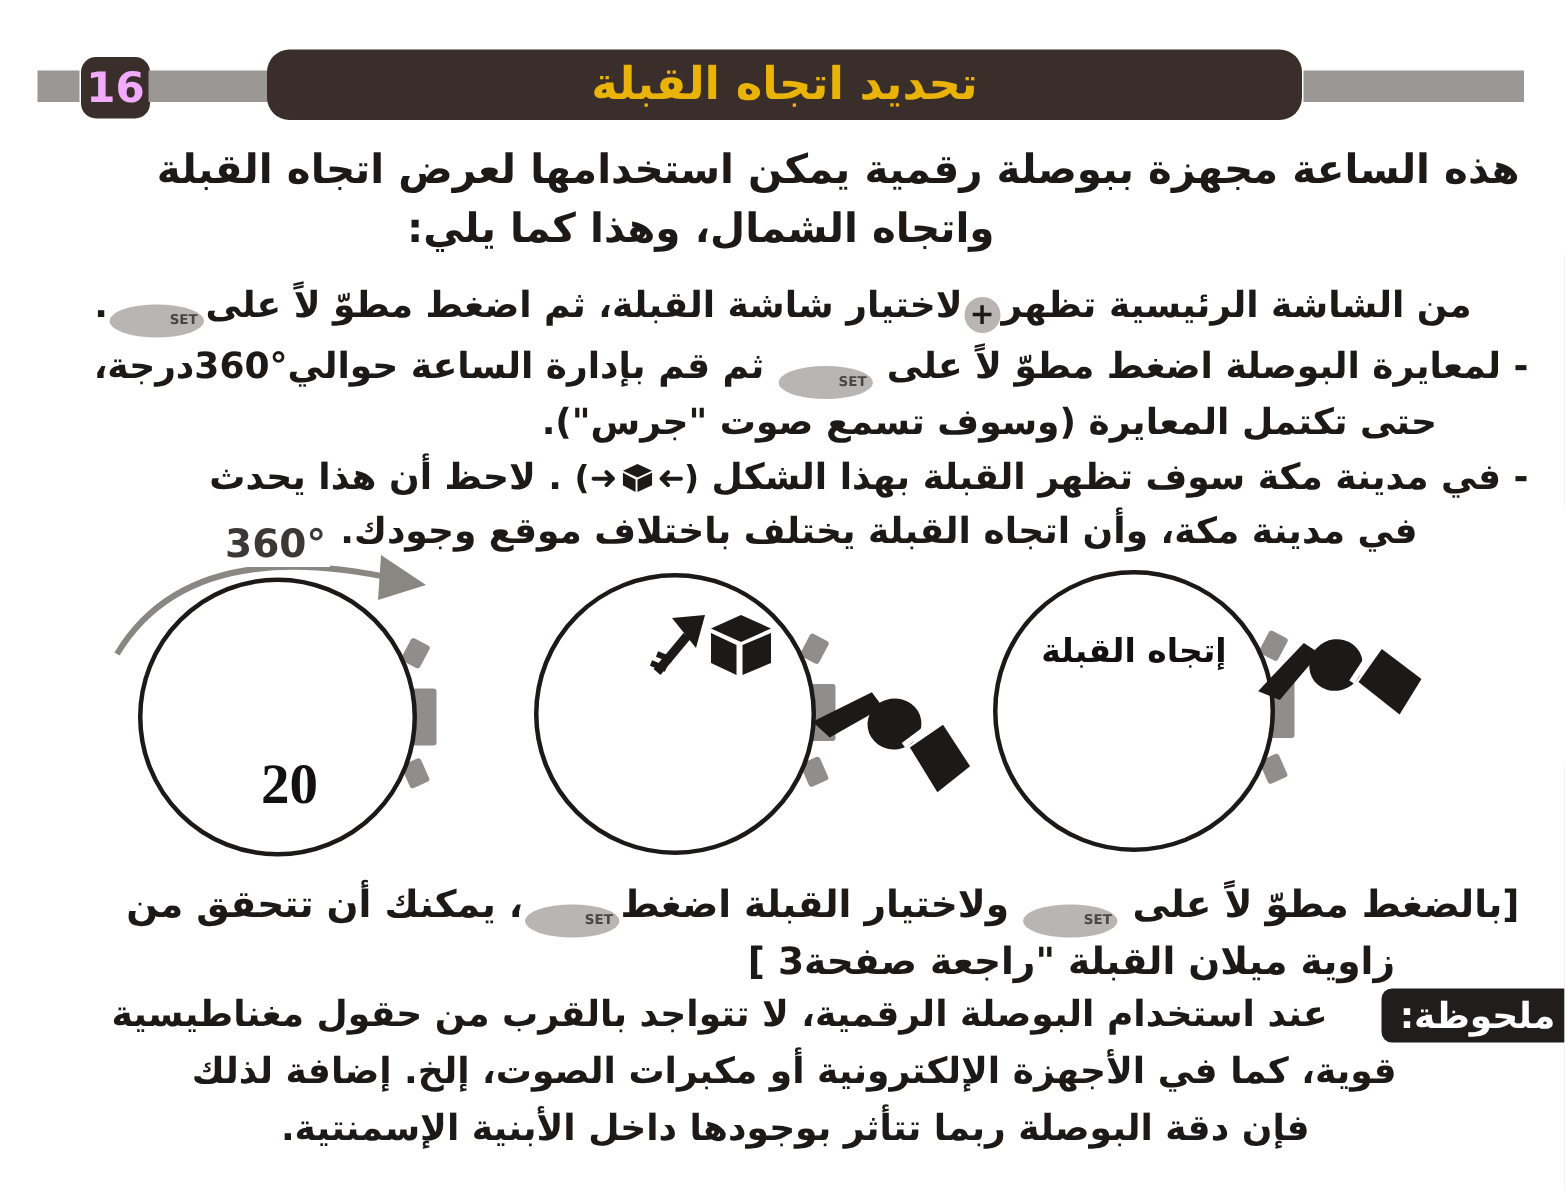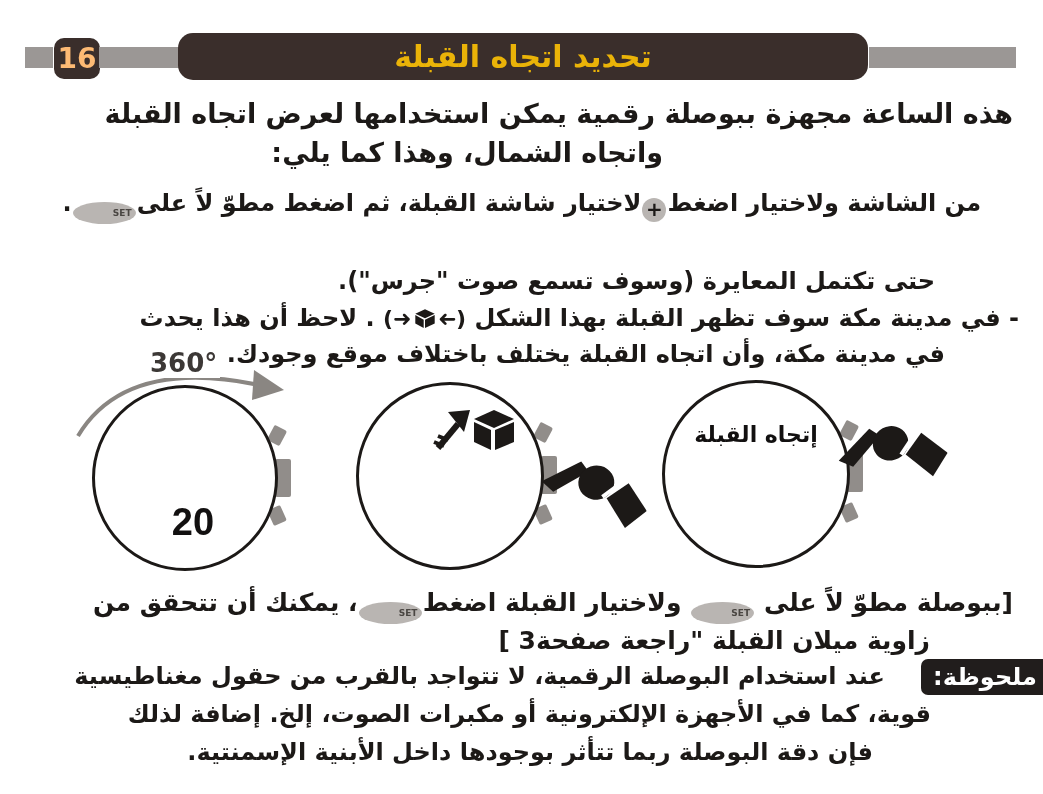--- a/index.html
+++ b/index.html
@@ -8,21 +8,21 @@
     font-family:"DejaVu Sans",sans-serif;font-weight:bold;color:#1c1917;
     overflow:hidden;
   }
   
   .deco{position:absolute;background:#9b9795;}
   .deco-sq{left:25px;top:47px;width:28px;height:21px;}
   .deco-bar-l{left:99px;top:47px;width:82px;height:21px;}
   .deco-bar-r{left:869px;top:47px;width:147px;height:21px;}
   .page-num{
     position:absolute;left:54px;top:38px;width:46px;height:41px;
-    background:#3a2e2b;border-radius:10px;color:#fdba74;font-size:28px;
+    background:#3a2e2b;border-radius:10px;color:#f0abfc;font-size:28px;
     text-align:center;line-height:41px;
   }
   .banner{
     position:absolute;left:178px;top:33px;width:690px;height:47px;
     background:#3a2e2b;border-radius:15px;color:#eab308;font-size:30px;
     text-align:center;line-height:47px;direction:rtl;
   }
   
   .txt{position:absolute;white-space:nowrap;direction:rtl;}
   .sz-intro{font-size:27px;}
@@ -59,44 +59,49 @@
   .w-face{
     position:absolute;left:0;top:0;right:0;bottom:0;border:3.5px solid #1c1917;
     border-radius:50%;background:#fff;z-index:1;box-sizing:border-box;
   }
   .lcd-ar{
     position:absolute;left:0;right:0;text-align:center;z-index:2;
     font-size:23px;color:#121010;letter-spacing:1px;direction:rtl;
   }
   .lcd-digits{
     position:absolute;left:0;right:-16px;text-align:center;z-index:2;
-    font-family:Liberation Sans, sans-serif;font-size:38px;color:#121010;
+    font-family:Liberation Serif, serif;font-size:38px;color:#121010;
   }
   .watch-icon-svg{position:absolute;z-index:2;}
   .hand-svg{position:absolute;z-index:6;}
 </style>
 </head>
 <body>
 
 <div class="page">
 
   <div class="deco deco-sq"></div>
   <div class="page-num">16</div>
   <div class="deco deco-bar-l"></div>
   <div class="banner">تحديد اتجاه القبلة</div>
   <div class="deco deco-bar-r"></div>
 
   <div class="txt sz-intro" style="top:98px;right:30px;margin-left:33px;">هذه الساعة مجهزة ببوصلة رقمية يمكن استخدامها لعرض اتجاه القبلة</div>
   <div class="txt sz-intro" style="top:137px;right:380px;">واتجاه الشمال، وهذا كما يلي:</div>
 
   <div class="txt sz-step" style="top:189px;right:62px;">
-    <span>من الشاشة ولاختيار اضغط</span><span class="btn-ic plus-ic">+</span><span>لاختيار شاشة القبلة، ثم اضغط مطوّ لاً على</span><span class="btn-ic set-ic">SET</span><span>.</span>
+    <span>من الشاشة الرئيسية تظهر</span><span class="btn-ic plus-ic">+</span><span>لاختيار شاشة القبلة، ثم اضغط مطوّ لاً على</span><span class="btn-ic set-ic">SET</span><span>.</span>
   </div>
 
-  <div class="txt sz-step" style="top:267px;right:108px;">حتى تكتمل المعايرة (وسوف تسمع صوت "جرس").</div>
+  <div class="txt sz-step" style="top:230px;right:24px;">
+    <span>- لمعايرة البوصلة اضغط مطوّ لاً على</span>
+    <span class="btn-ic set-ic">SET</span>
+    <span>ثم قم بإدارة الساعة حوالي</span><span class="ltr">360°</span><span>درجة،</span>
+  </div>
+  <div class="txt sz-step" style="top:267px;right:85px;">حتى تكتمل المعايرة (وسوف تسمع صوت "جرس").</div>
 
   <div class="txt sz-step" style="top:304px;right:24px;">
     <span>- في مدينة مكة سوف تظهر القبلة بهذا الشكل</span>
     <span class="shape-grp"><span>(</span><span>➜</span><svg class="cube-inline" width="22" height="20" viewBox="0 0 34 30">
           <polygon points="17,0 32,7 17,14 2,7" fill="#1c1917"></polygon>
           <polygon points="2,9 15,16 15,29 2,22" fill="#1c1917"></polygon>
           <polygon points="17,16 32,9 32,22 17,29" fill="#1c1917"></polygon>
         </svg><span class="arrow-l">➜</span><span>)</span></span>
     <span>. لاحظ أن هذا يحدث</span>
   </div>
@@ -147,21 +152,21 @@
   </svg>
 
   <svg class="hand-svg" style="left:846px;top:418px;transform:rotate(-28deg);" width="100" height="88" viewBox="0 0 100 88">
     <polygon points="0,16 42,2 48,13 10,28" fill="#1c1917"></polygon>
     <ellipse cx="54" cy="25" rx="18" ry="17" fill="#1c1917"></ellipse>
     <polygon points="62,42 86,30 100,60 76,74" fill="#1c1917"></polygon>
     <line x1="58" y1="40" x2="80" y2="28" stroke="#fff" stroke-width="4"></line>
   </svg>
 
   <div class="txt sz-brk" style="top:588px;right:30px;">
-    <span>[ببوصلة مطوّ لاً على</span>
+    <span>[بالضغط مطوّ لاً على</span>
     <span class="btn-ic set-ic">SET</span>
     <span>ولاختيار القبلة اضغط</span><span class="btn-ic set-ic">SET</span><span>، يمكنك أن تتحقق من</span>
   </div>
   <div class="txt sz-brk" style="top:626px;right:113px;">زاوية ميلان القبلة "راجعة صفحة3 ]</div>
 
   <div class="note-label">ملحوظة:</div>
   <div class="txt sz-note" style="top:662px;right:158px;">عند استخدام البوصلة الرقمية، لا تتواجد بالقرب من حقول مغناطيسية</div>
   <div class="txt sz-note" style="top:700px;right:112px;">قوية، كما في الأجهزة الإلكترونية أو مكبرات الصوت، إلخ. إضافة لذلك</div>
   <div class="txt sz-note" style="top:738px;right:170px;">فإن دقة البوصلة ربما تتأثر بوجودها داخل الأبنية الإسمنتية.</div>
 

